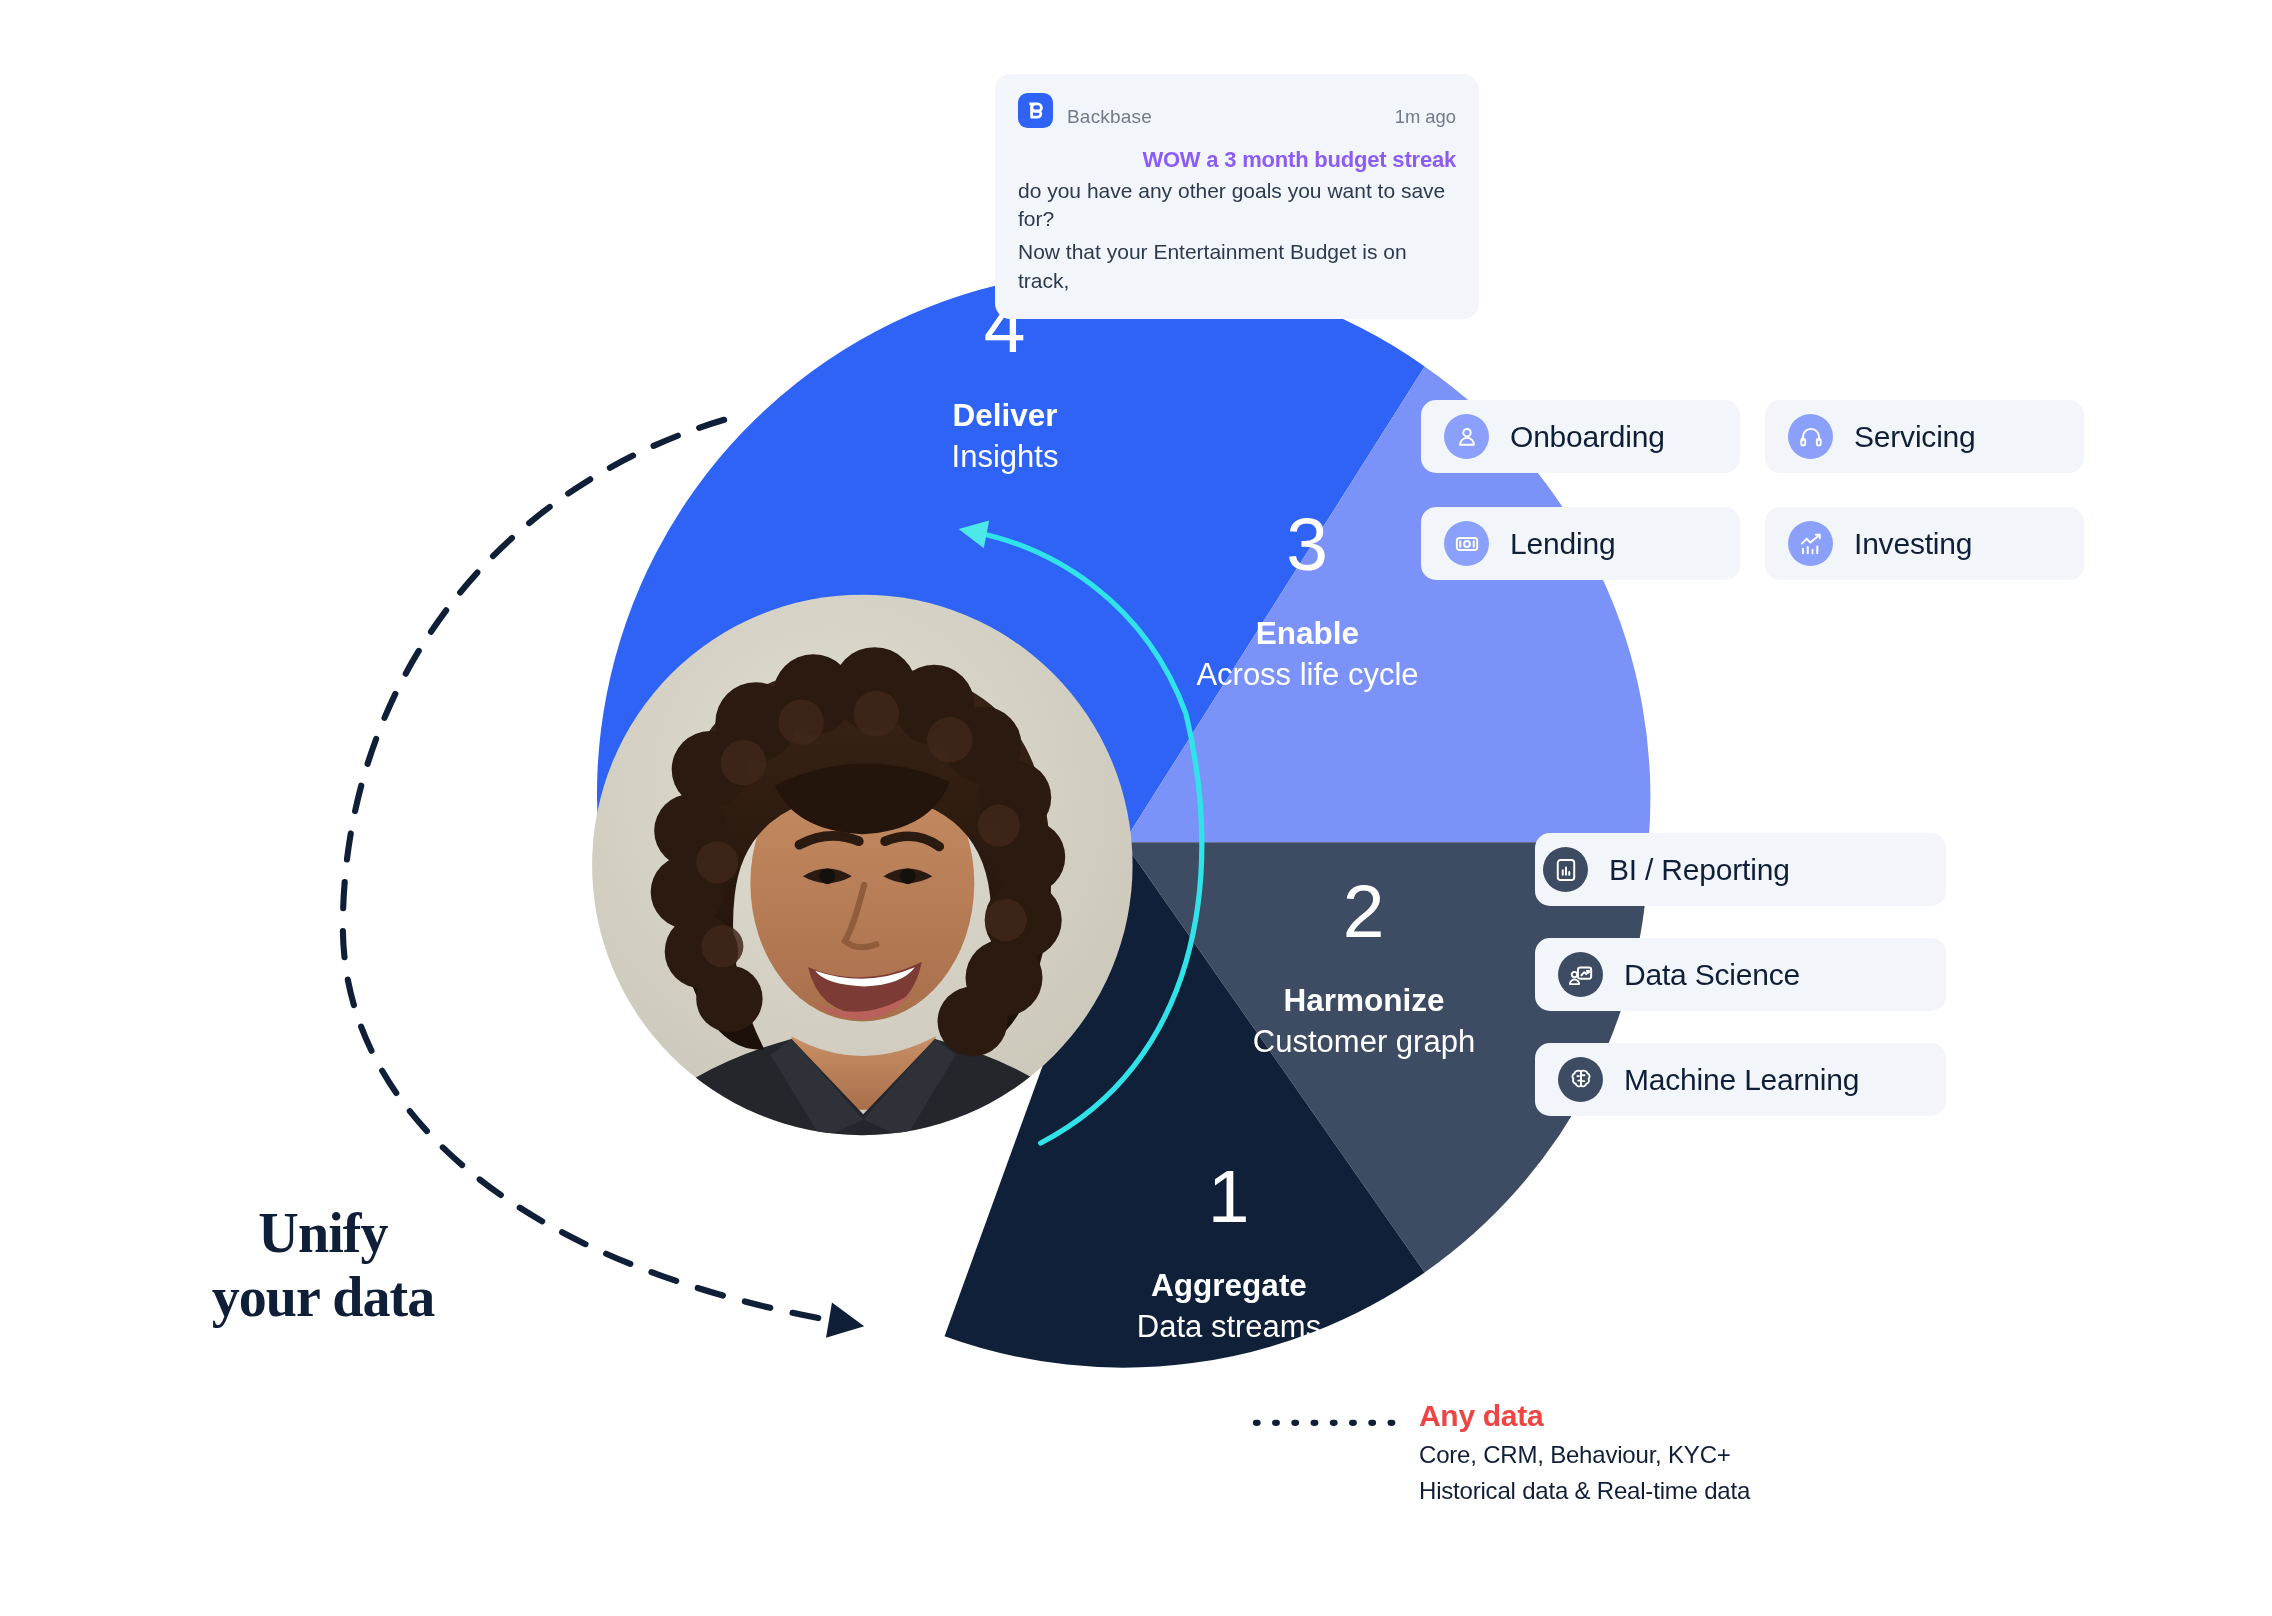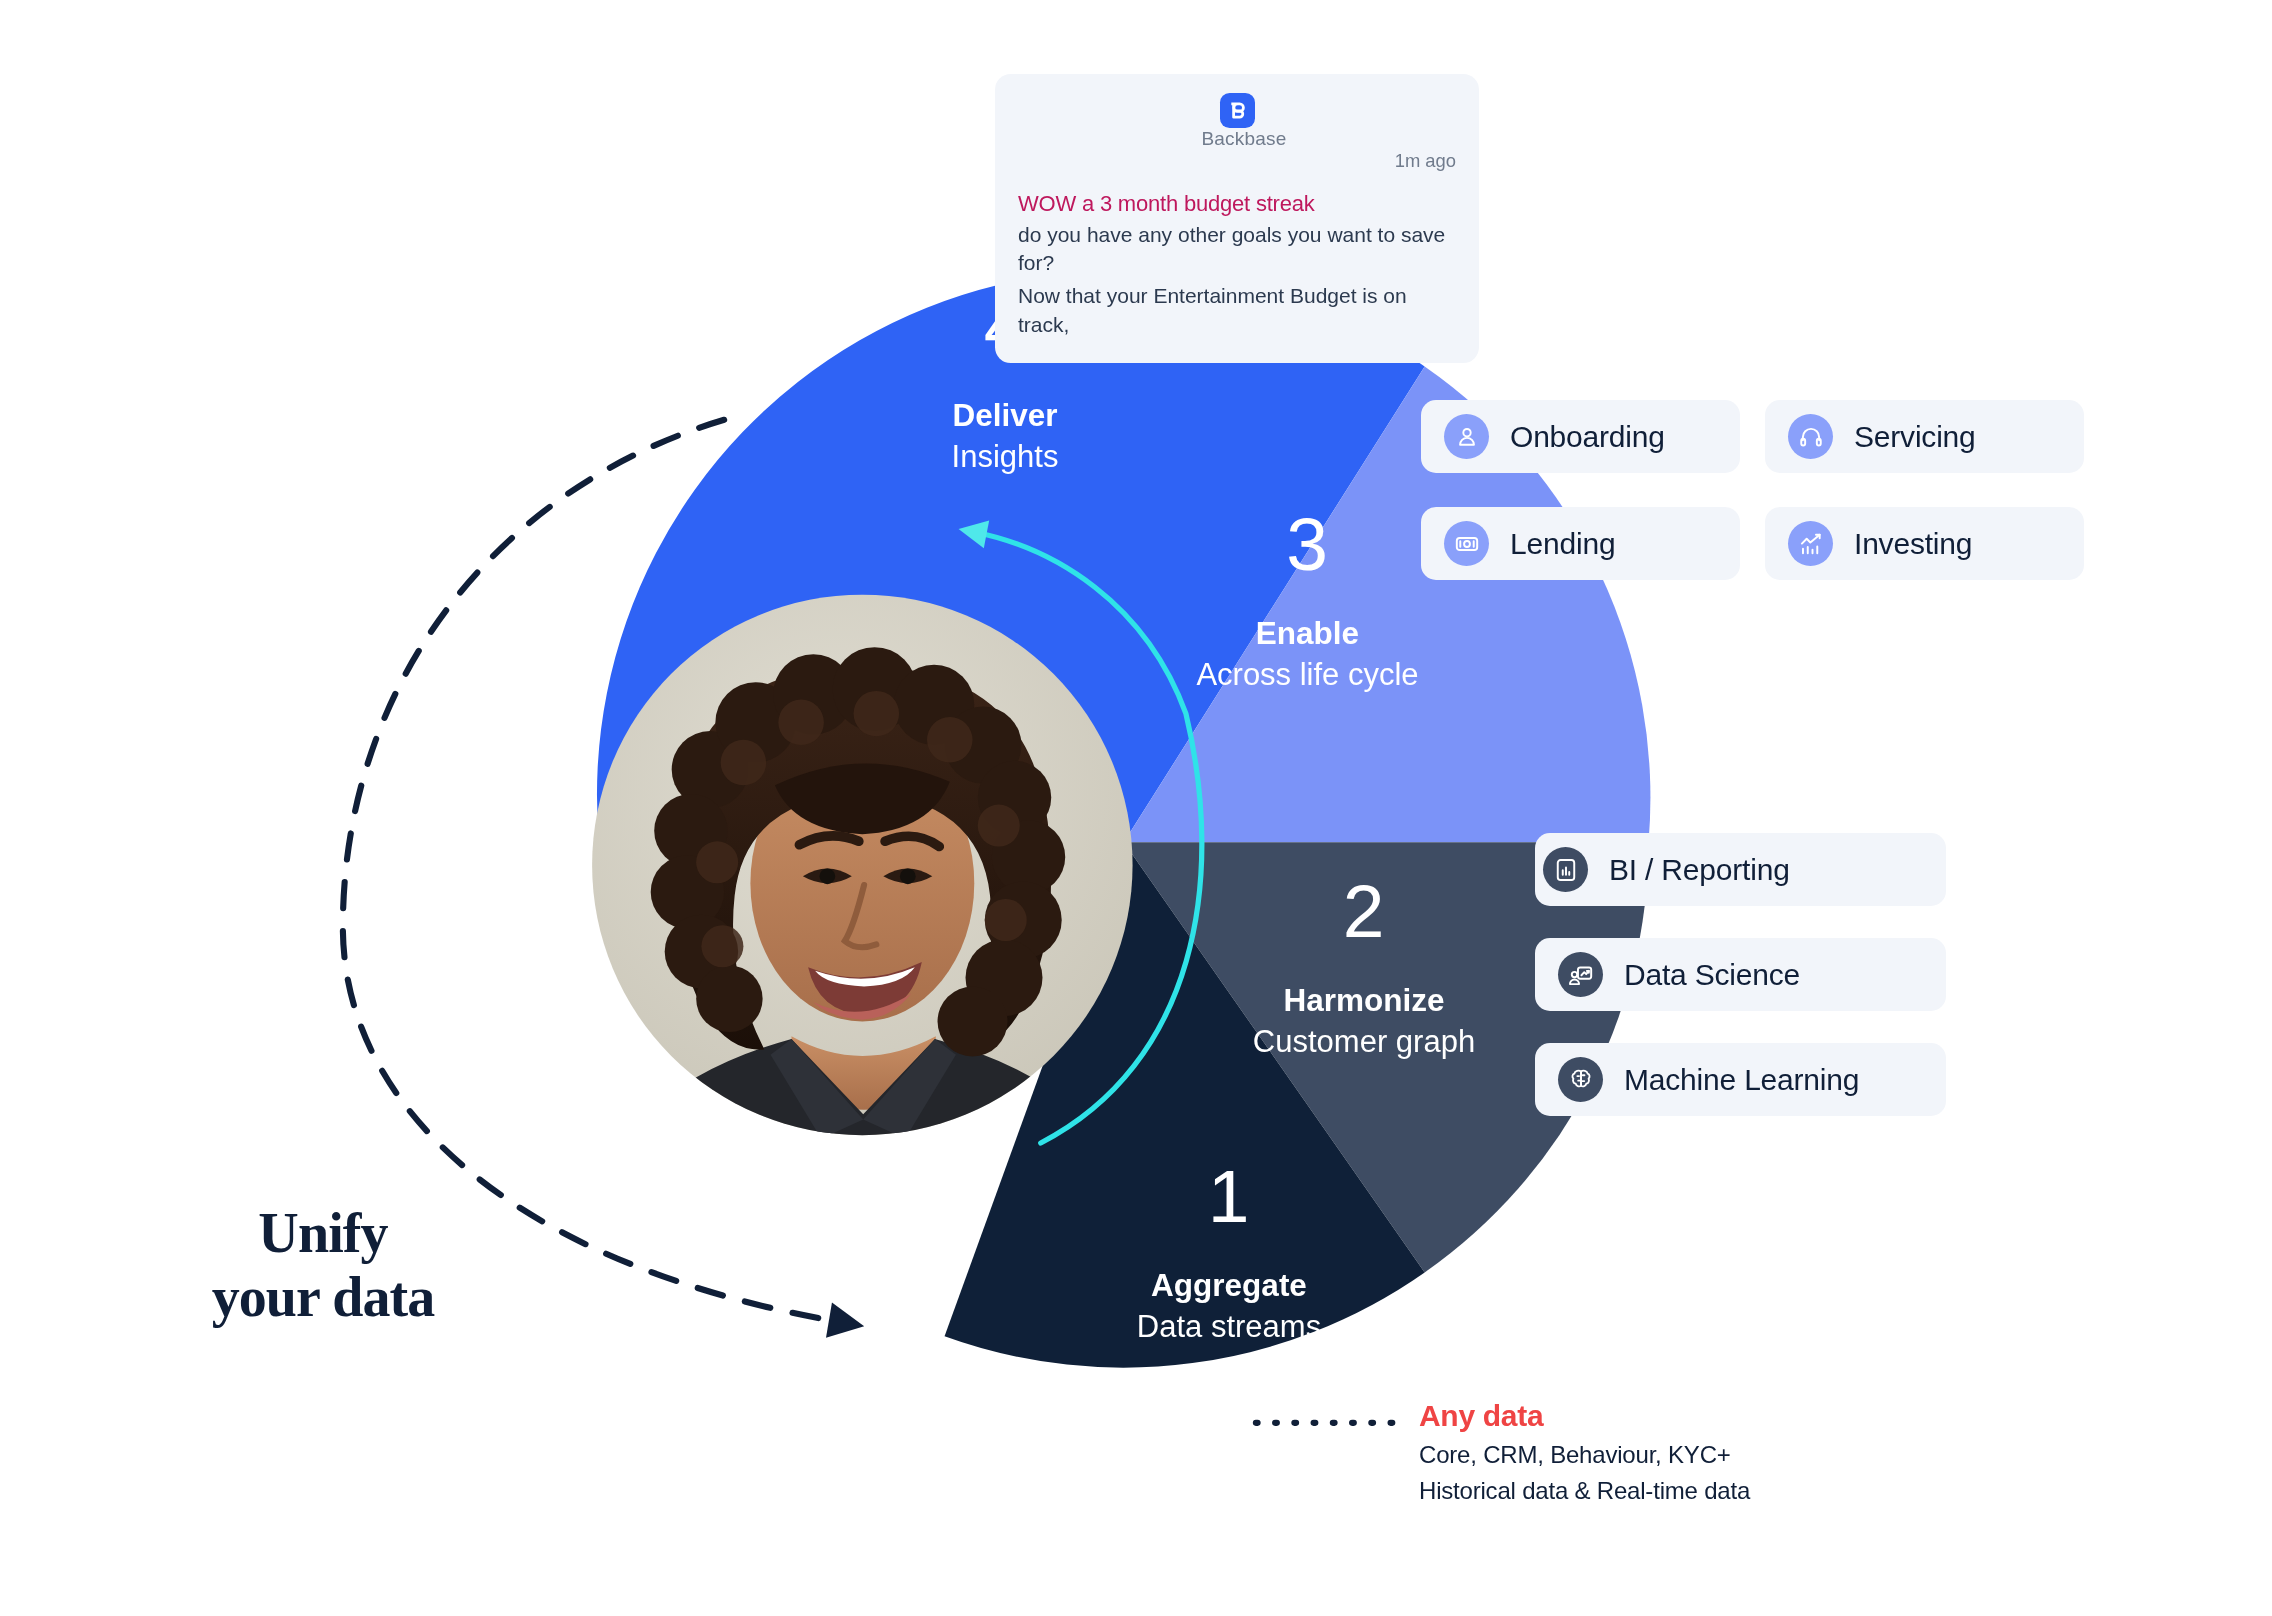--- a/index.html
+++ b/index.html
@@ -17,26 +17,26 @@
   .sector-sub{font-size:31px;font-weight:400;line-height:1.25;margin-top:3.5px;}
 
   #lab4{left:874px;top:289px;width:262px;}
   #lab3{left:1163px;top:507px;width:289px;}
   #lab2{left:1224px;top:874px;width:280px;}
   #lab1{left:1089px;top:1159px;width:280px;}
 
   
   .notif{position:absolute;left:995px;top:74px;width:484px;
          background:#f2f5fa;border-radius:15.7px;padding:19px 23px 23px 23px;box-sizing:border-box;}
-  .notif-head{display:flex;align-items:center;flex-direction:column;}
+  .notif-head{display:flex;align-items:flex-end;}
   .notif-logo{width:35px;height:35px;border-radius:9.6px;background:#2f63f5;
               display:flex;align-items:center;justify-content:center;flex:none;}
   .notif-brand{font-size:19px;color:#707b8c;margin-left:14px;letter-spacing:0.2px;}
   .notif-time{margin-left:auto;font-size:18.4px;color:#707b8c;}
-  .notif-title{font-size:22px;font-weight:400;color:#be185d;margin-top:19px;letter-spacing:-0.2px;}
+  .notif-title{font-size:22px;font-weight:700;color:#8b5cf6;margin-top:19px;letter-spacing:-0.2px;text-align:right;}
   .notif-body{font-size:21px;color:#2c3a4f;line-height:1.38;margin-top:3.5px;}
 
   
   .chip{position:absolute;display:flex;align-items:center;background:#f2f5fa;
         border-radius:15px;height:73px;box-sizing:border-box;padding:0 30px 0 23px;}
   .chip-icon{width:45px;height:45px;border-radius:50%;flex:none;
              display:flex;align-items:center;justify-content:center;}
   .chip-icon.light{background:#8aa0fa;}
   .chip-icon.dark{background:#3e4c63;}
   .chip-label{font-size:30px;color:#101f38;margin-left:21px;white-space:nowrap;letter-spacing:-0.2px;}

